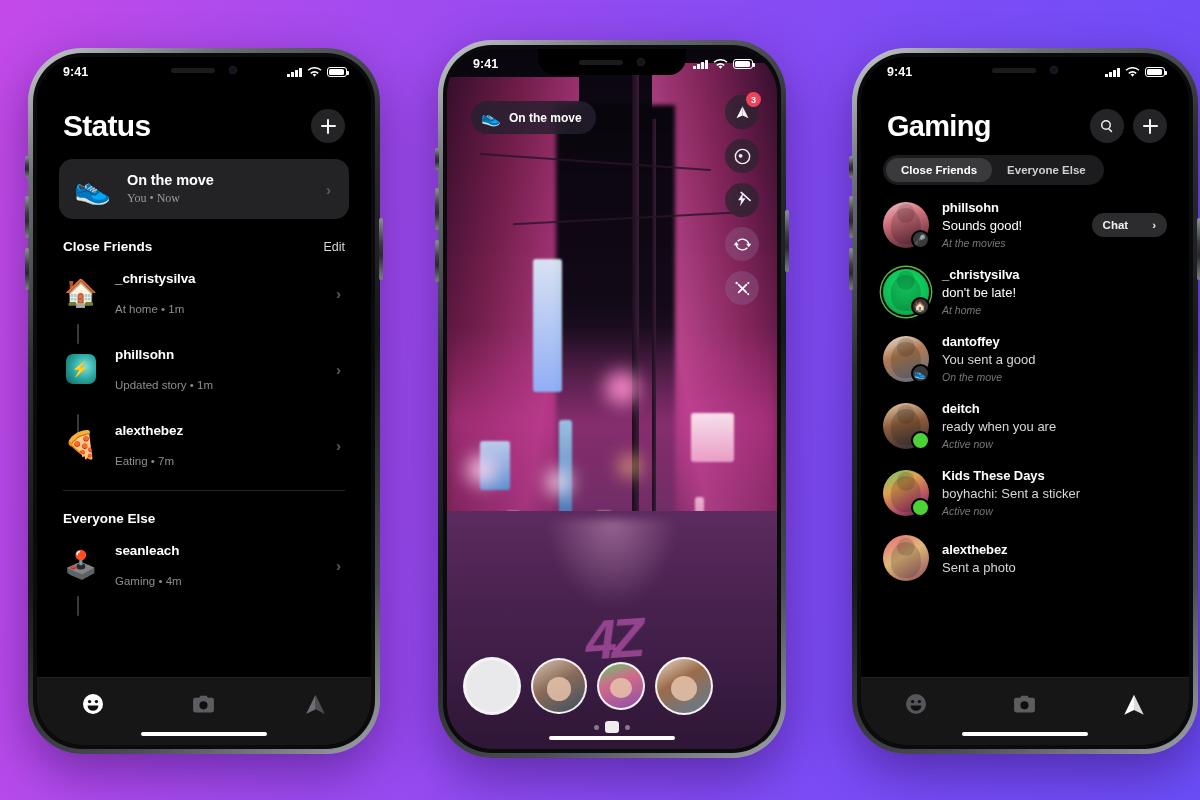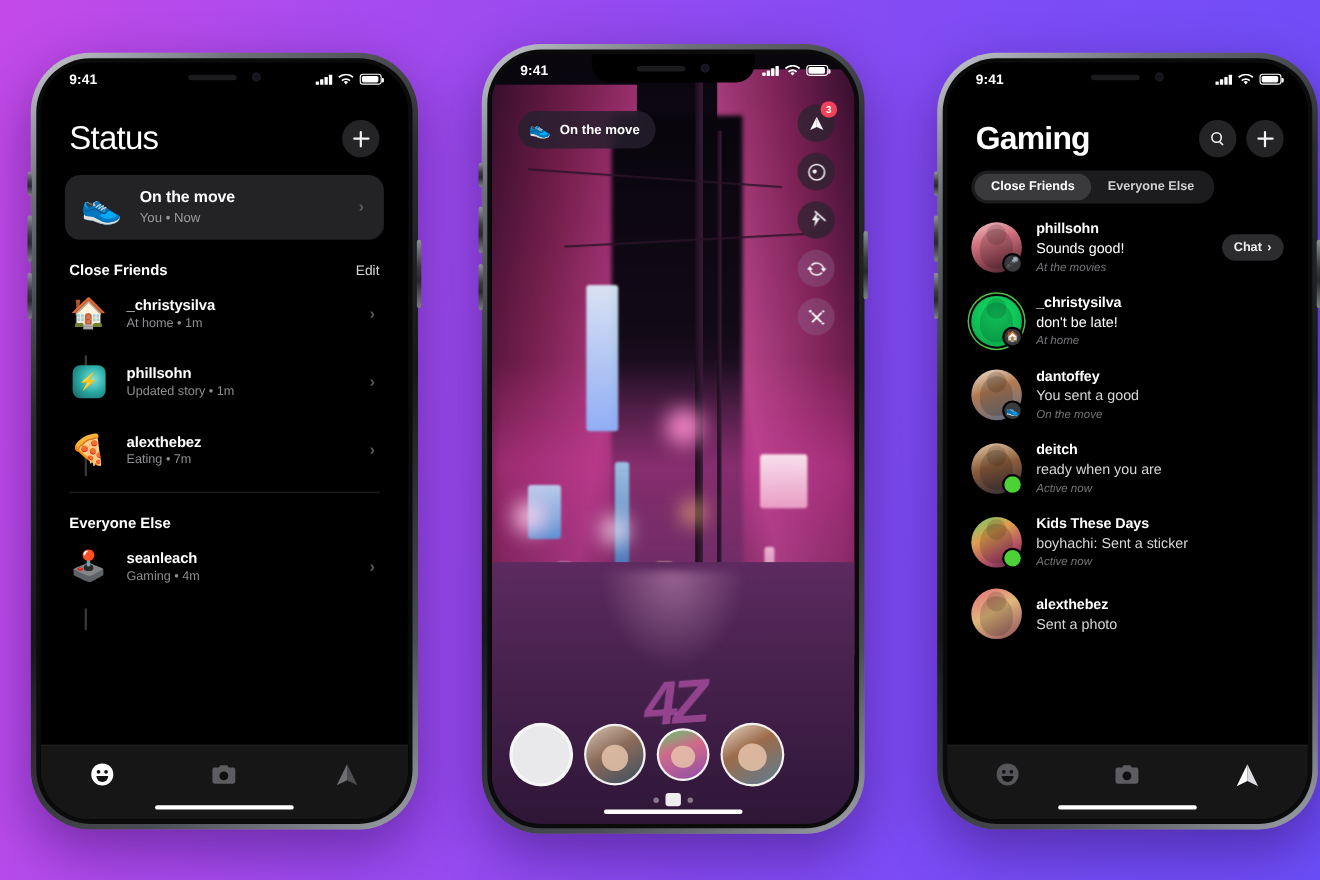--- a/index.html
+++ b/index.html
@@ -87,56 +87,56 @@
     position: absolute; bottom: 9px; left: 50%; transform: translateX(-50%);
     width: 126px; height: 4.5px; border-radius: 3px; background: #fff; z-index: 45;
   }
 
   
   .p1-body { position: absolute; inset: 0; background: #000; padding-top: 30px; }
   .p1-header {
     display: flex; align-items: center; justify-content: space-between;
     padding: 22px 26px 12px 26px;
   }
-  .p1-title { color: #fff; font-size: 30px; font-weight: normal; letter-spacing: -0.7px; text-align: center; }
+  .p1-title { color: #fff; font-size: 30px; font-weight: bold; letter-spacing: -0.7px; text-align: center; }
   .round-btn {
     width: 34px; height: 34px; border-radius: 50%;
     background: #242426;
     display: flex; align-items: center; justify-content: center;
     color: #f2f2f2;
   }
   .plus-glyph { position: relative; width: 15px; height: 15px; }
   .plus-glyph::before, .plus-glyph::after {
     content:""; position:absolute; background:#f4f4f4; border-radius:1px;
   }
   .plus-glyph::before { left:0; right:0; top:6.3px; height:2.4px; }
   .plus-glyph::after { top:0; bottom:0; left:6.3px; width:2.4px; }
 
   .my-status {
     margin: 4px 22px 0 22px; background: #232325; border-radius: 14px;
     display: flex; align-items: center; gap: 14px; padding: 13px 14px;
   }
   .emoji-av { font-size: 30px; line-height: 1; width: 40px; text-align: center; filter: saturate(1.05); }
   .ms-text { flex: 1; }
   .ms-title { color: #fff; font-size: 14.5px; font-weight: bold; letter-spacing: -0.1px; }
-  .ms-sub { color: #9a9a9d; font-size: 12px; margin-top: 3px; }
+  .ms-sub { color: #9a9a9d; font-size: 12px; margin-top: 3px; font-family: Liberation Serif, serif; }
   .chev { color: #5c5c60; font-size: 15px; font-weight: bold; padding-right: 4px; }
 
   .sec-head {
     display: flex; align-items: baseline; justify-content: space-between;
     padding: 20px 26px 8px 26px;
   }
   .sec-title { color: #fff; font-size: 13.5px; font-weight: bold; }
   .sec-action { color: #d8d8da; font-size: 12.5px; }
 
   .p1-list { padding: 0 22px; position: relative; }
   .p1-row { display: flex; align-items: center; gap: 16px; padding: 9px 4px; position: relative; }
   .p1-row .emoji-av { font-size: 27px; width: 36px; }
   .p1-name { color: #fff; font-size: 13.5px; font-weight: bold; letter-spacing: -0.1px; }
-  .p1-meta { color: #8e8e92; font-size: 11.5px; margin-top: 3px; }
+  .p1-meta { color: #8e8e92; font-size: 11.5px; margin-top: 17px; }
   .p1-row .chev { color: #5a5a5e; }
   .thread-line {
     position: absolute; left: 40px; width: 1.6px; height: 20px;
     background: #3a3a3d; border-radius: 1px;
   }
   .divider { height: 1px; background: #232326; margin: 14px 26px 0 26px; }
 
   .storythumb {
     width: 30px; height: 30px; border-radius: 7px; margin: 0 3px;
     background: radial-gradient(circle at 62% 42%, #7fe3dd 0%, #2aa9a3 48%, #15605e 100%);
@@ -293,21 +293,21 @@
     background:#3a3a3d; border:2.5px solid #000;
     display:flex; align-items:center; justify-content:center; font-size:9.5px;
   }
   .av-badge.online { background:#4cd137; border:2.5px solid #000; }
   .th-text { flex:1; min-width:0; }
   .th-name { color:#fff; font-size:13px; font-weight:bold; letter-spacing:-0.1px; }
   .th-msg  { color:#fff; font-size:13px; margin-top:3px; white-space:nowrap; overflow:hidden; text-overflow:ellipsis; }
   .th-msg.read { color:#d6d6d9; font-weight:normal; }
   .th-sub  { color:#77777b; font-size:10.5px; margin-top:4px;font-style:italic; }
   .chat-btn {
-    display:flex; align-items:center; gap:5px; background:#2c2c2f; color:#f0f0f2;
+    display:flex; align-items:center; gap:24px; background:#2c2c2f; color:#f0f0f2;
     border-radius:15px; padding:6px 11px; font-size:11.5px; font-weight:bold; flex:none;
   }
 
   
   .ph-a { background: linear-gradient(160deg,#efc0c6 0%,#d2747f 35%,#8a4250 70%,#3b2228 100%); }
   .ph-b { background: radial-gradient(circle at 50% 38%, #14e56a 0%, #0dbd55 60%, #0a9644 100%); }
   .ph-c { background: linear-gradient(160deg,#f2e3d4 0%,#b07a52 40%,#5b6c86 100%); }
   .ph-d { background: linear-gradient(165deg,#e8cba8 0%,#8b5c3b 45%,#2f2a38 100%); }
   .ph-e { background: linear-gradient(150deg,#62d06f 0%,#e0a04f 35%,#b04a66 70%,#3a2338 100%); }
   .ph-f { background: linear-gradient(150deg,#e76a7c 0%,#e0b87a 45%,#8a4a5c 100%); }

